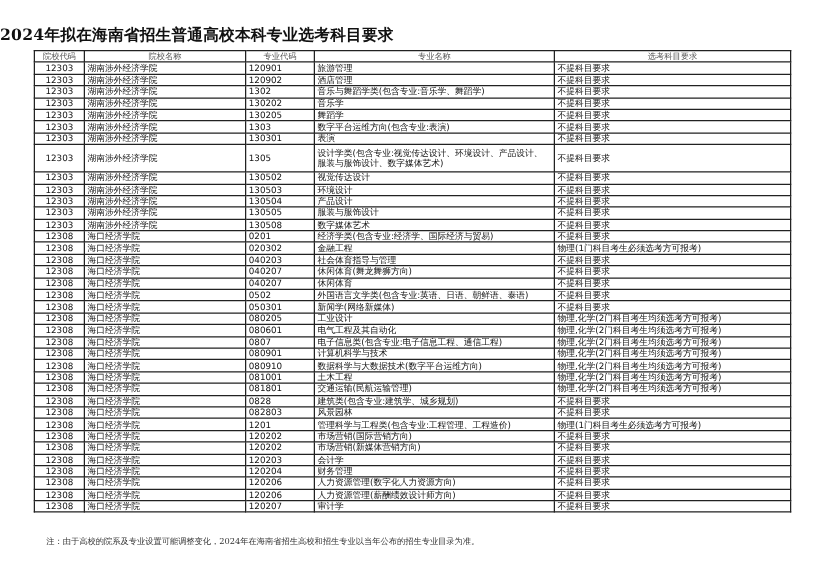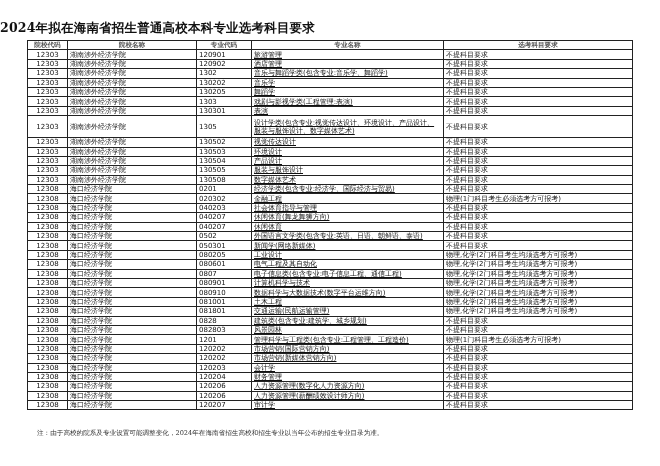--- a/index.html
+++ b/index.html
@@ -44,27 +44,27 @@
     table.grid th, table.grid td {
       border: 1px solid #222;
       padding: 0 2px;
       height: 8.4px;
       overflow: hidden;
       white-space: nowrap;
       vertical-align: middle;
     }
     table.grid th {
       font-family: "DejaVu Serif", serif;
-      font-weight: bold;
+      font-weight: normal;
       color: #555;
       text-align: center;
       font-size: 6.6px;
     }
     table.grid td.code { text-align: center; }
-    table.grid td.wrap { white-space: normal; line-height: 8px; text-decoration: underline; }
+    table.grid td.wrap { white-space: normal; line-height: 8px; }
     table.grid tr.tall td { height: 21px; }
     .footer-note {
       position: absolute;
       top: 429px;
       left: 37px;
       font-family: "DejaVu Serif", serif;
       font-size: 6.6px;
       color: #333;
     }
     .footer-page {
@@ -132,21 +132,21 @@
         <td class="code">12303</td>
         <td>湖南涉外经济学院</td>
         <td>130205</td>
         <td class="wrap">舞蹈学</td>
         <td>不提科目要求</td>
       </tr>
       <tr>
         <td class="code">12303</td>
         <td>湖南涉外经济学院</td>
         <td>1303</td>
-        <td class="wrap">戏剧与影视学类(工程管理:表演)</td>
+        <td class="wrap">数字平台运维方向(包含专业:表演)</td>
         <td>不提科目要求</td>
       </tr>
       <tr>
         <td class="code">12303</td>
         <td>湖南涉外经济学院</td>
         <td>130301</td>
         <td class="wrap">表演</td>
         <td>不提科目要求</td>
       </tr>
       <tr class="tall">

